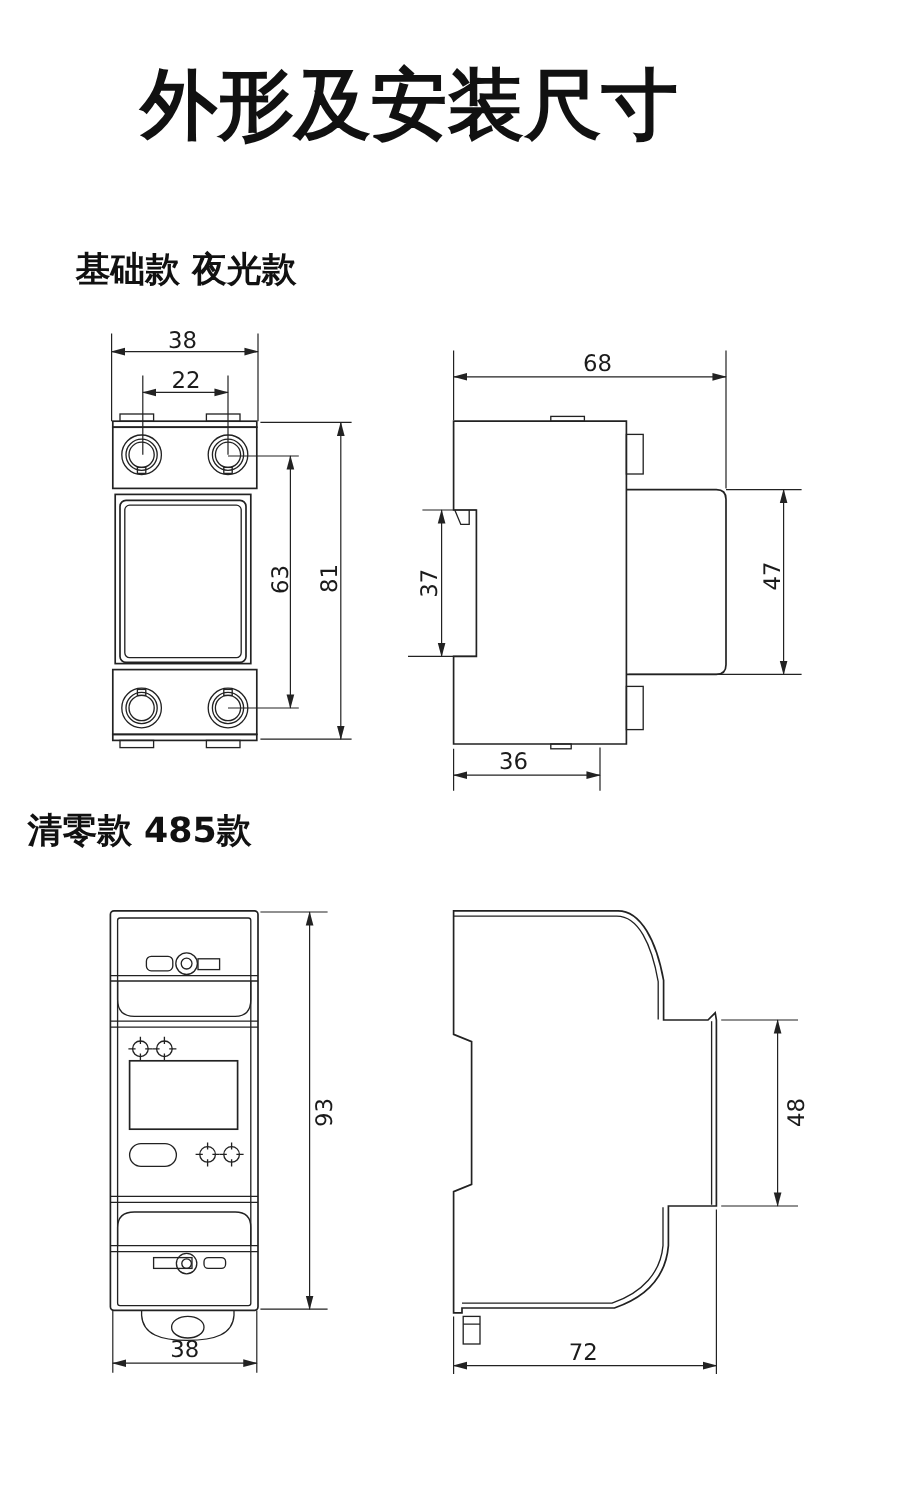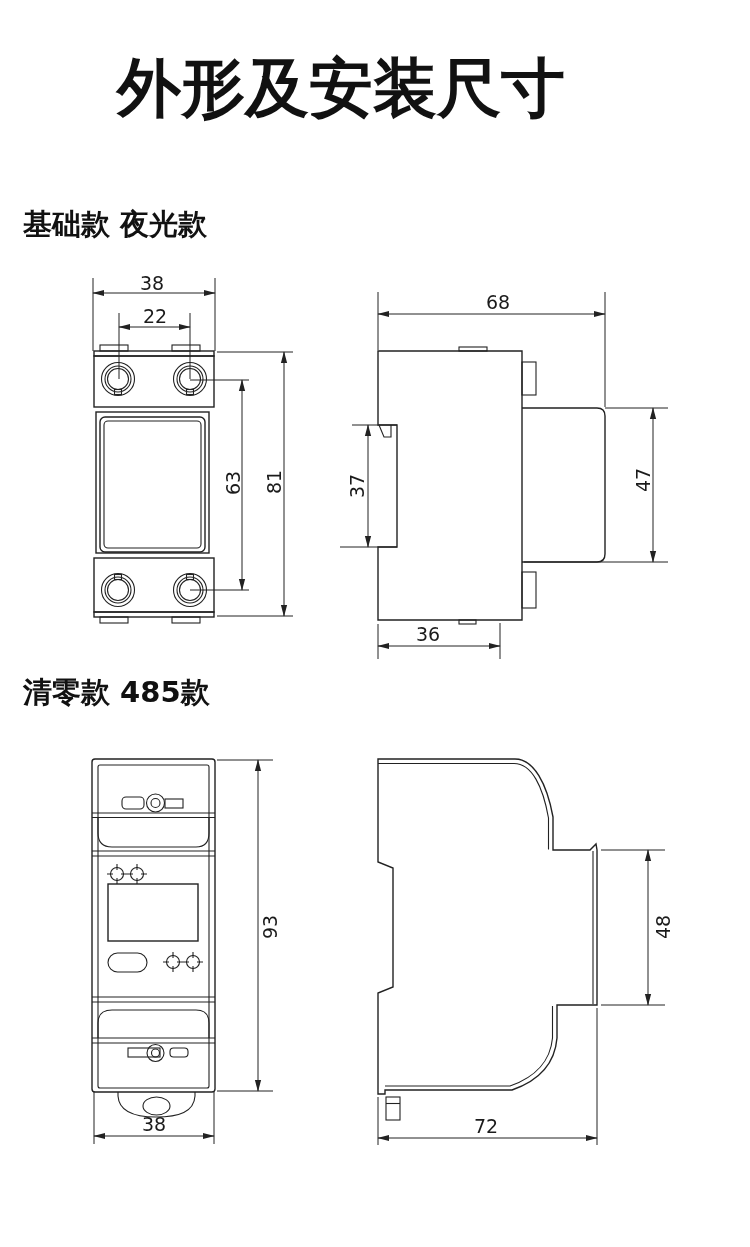--- a/index.html
+++ b/index.html
@@ -10,21 +10,21 @@
   }
   .main-title {
     position:absolute; top:56px; left:0; width:682px;
     text-align:center; font-size:64px; line-height:1; font-weight:bold;
     color:#111; letter-spacing:0px; white-space:nowrap;
   }
   .section-title {
     position:absolute; left:23px; font-size:29px; line-height:1.1;
     font-weight:bold; color:#111; white-space:nowrap;
   }
-  .section-title.s1 { top:209px; }
+  .section-title.s1 { top:209px;margin-left:40px; }
   .section-title.s2 { top:677px; }
   svg.drawing { position:absolute; top:0; left:0; }
   .ol  { stroke:#222; stroke-width:1.4; fill:none; }
   .ol2 { stroke:#222; stroke-width:1.1; fill:none; }
   .ext { stroke:#222; stroke-width:1;   fill:none; }
   .dim { stroke:#222; stroke-width:1;   fill:none;
          marker-start:url(#arr); marker-end:url(#arr); }
   svg text { font-family:"DejaVu Sans","Liberation Sans",sans-serif;
              font-size:19px; fill:#1b1b1b; }
 </style>

